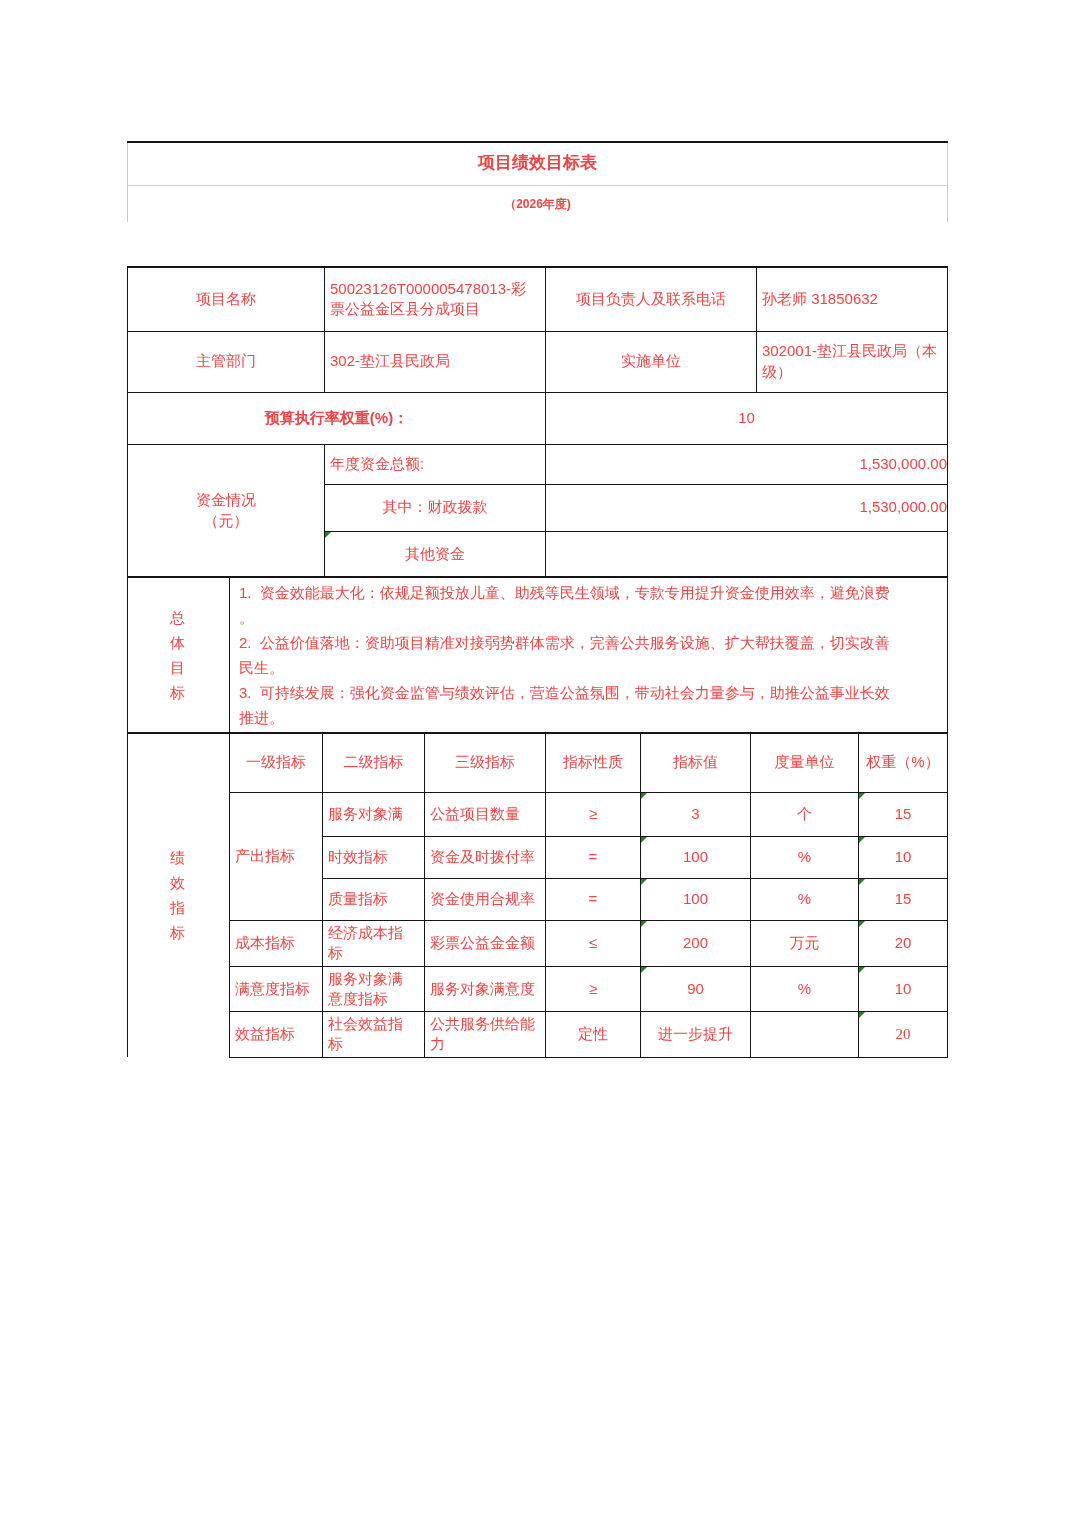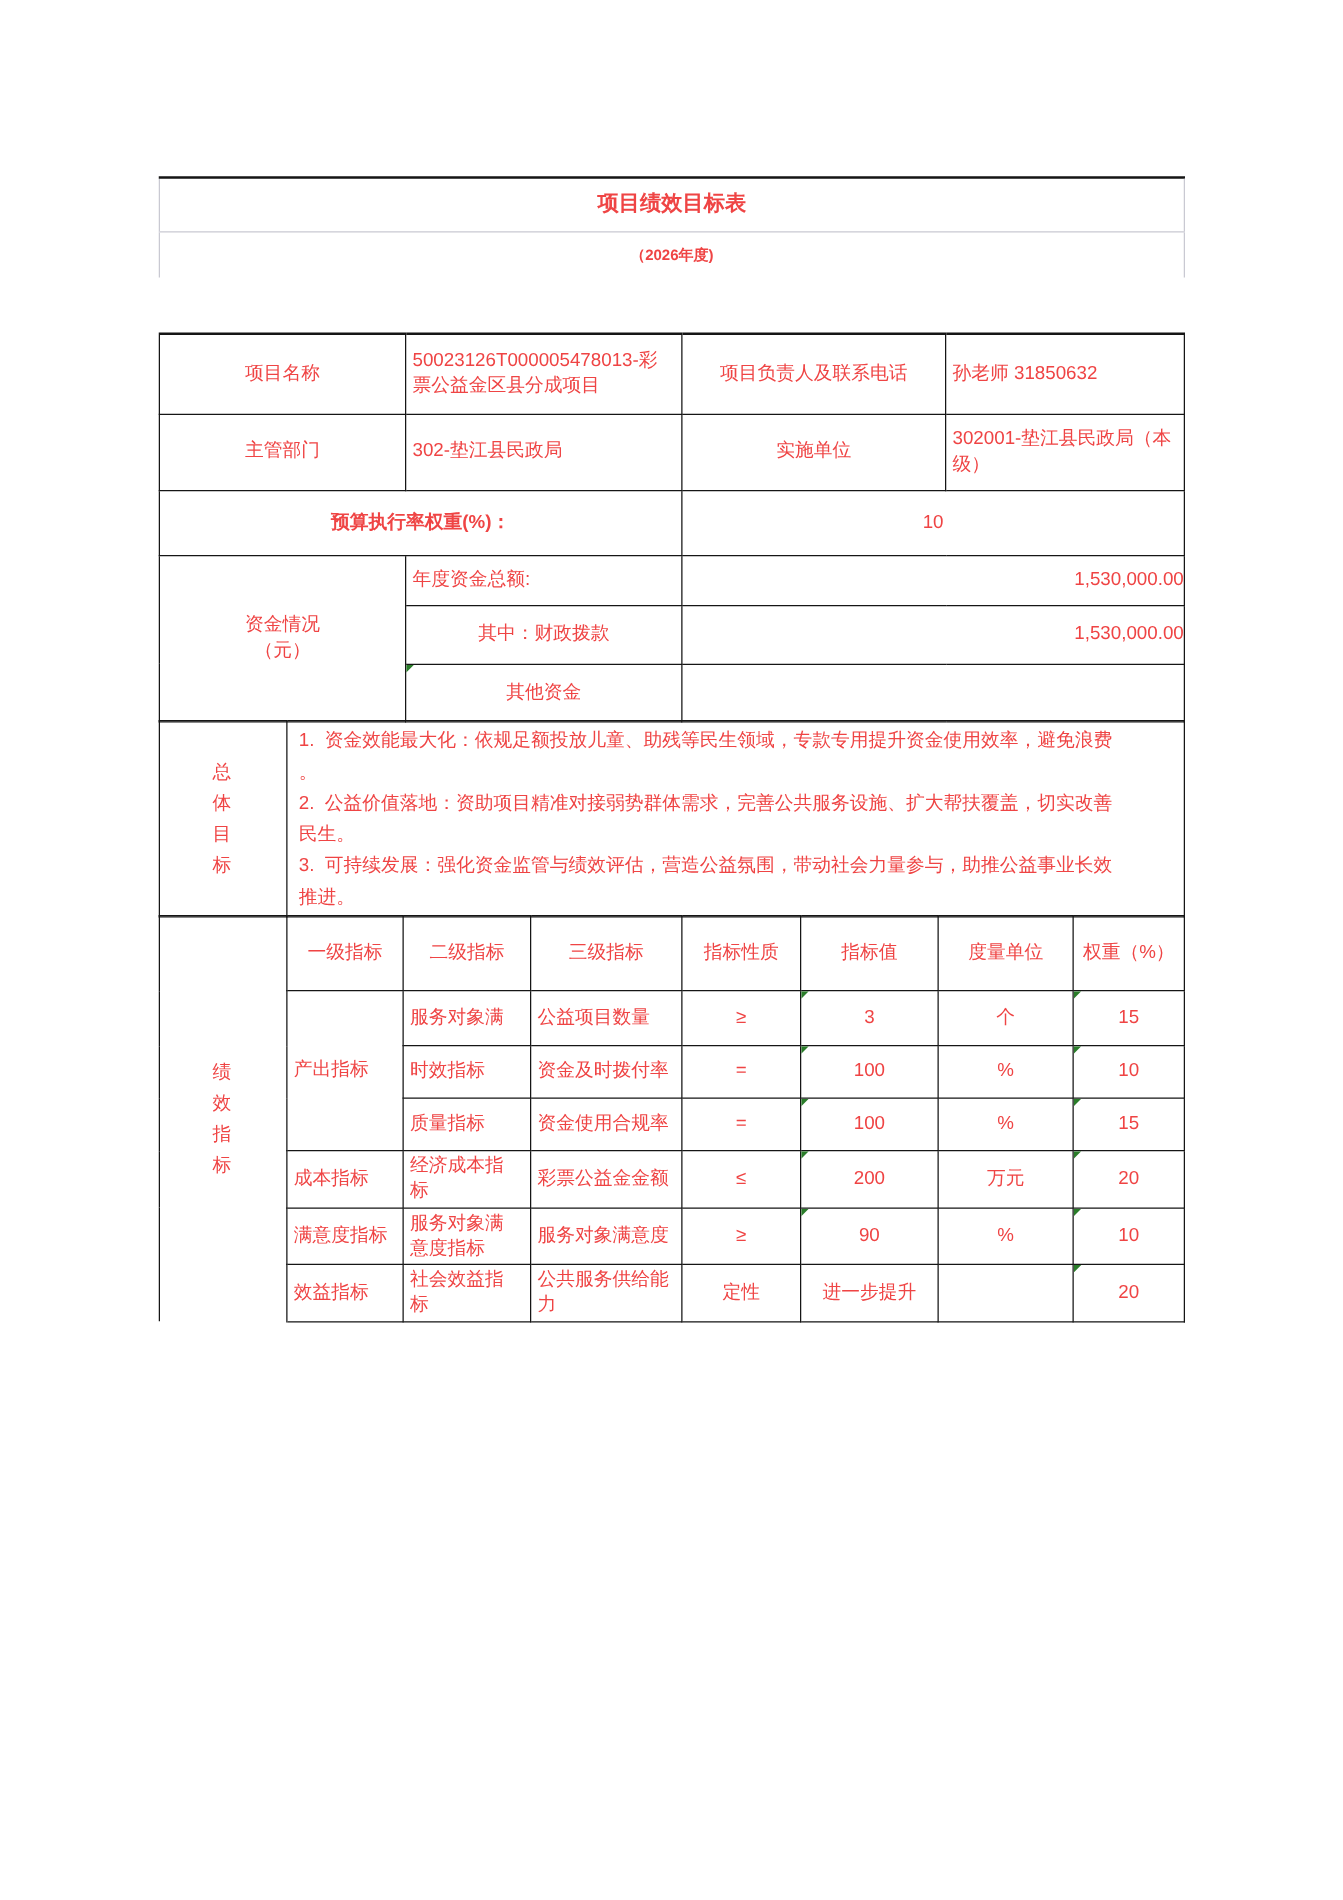--- a/index.html
+++ b/index.html
@@ -179,21 +179,21 @@
     <tr style="height:43px;">
       <td class="l">满意度指标</td>
       <td class="l">服务对象满
 意度指标</td>
       <td class="l">服务对象满意度</td>
       <td class="c">≥</td>
       <td class="c gt">90</td>
       <td class="c">%</td>
       <td class="c gt">10</td>
     </tr>
-    <tr style="height:41px;">
+    <tr style="height:41px;font-family:Liberation Serif, serif;">
       <td class="l">效益指标</td>
       <td class="l">社会效益指
 标</td>
       <td class="l">公共服务供给能
 力</td>
       <td class="c">定性</td>
       <td class="c">进一步提升</td>
       <td class="c"></td>
       <td class="c gt">20</td>
     </tr>

